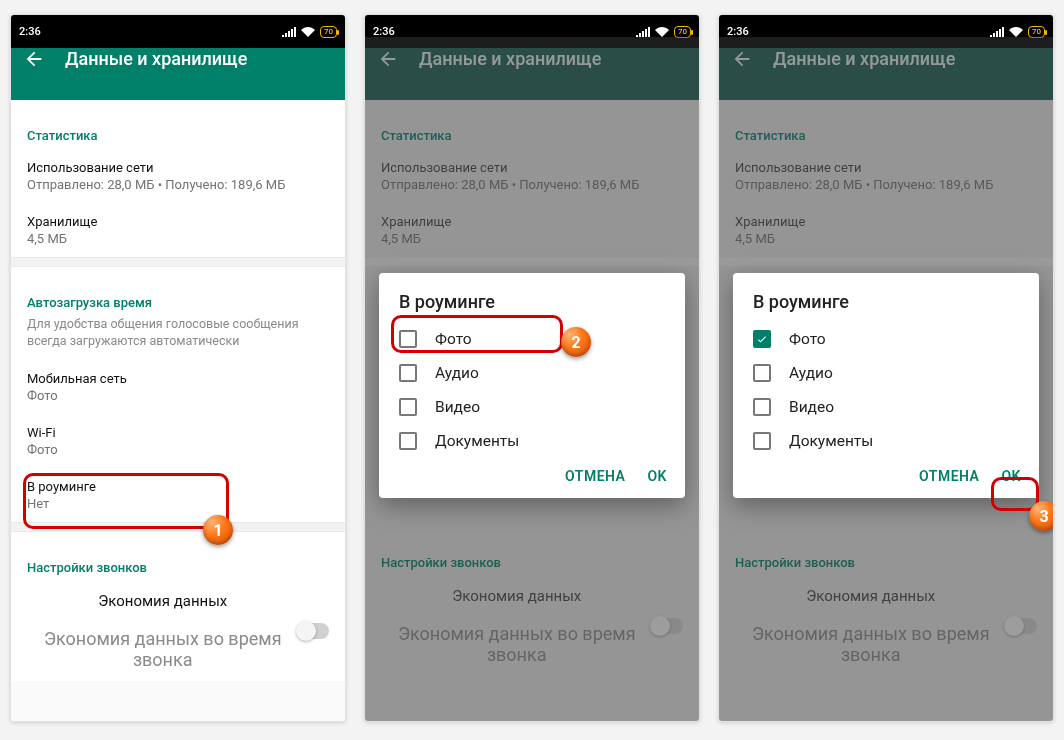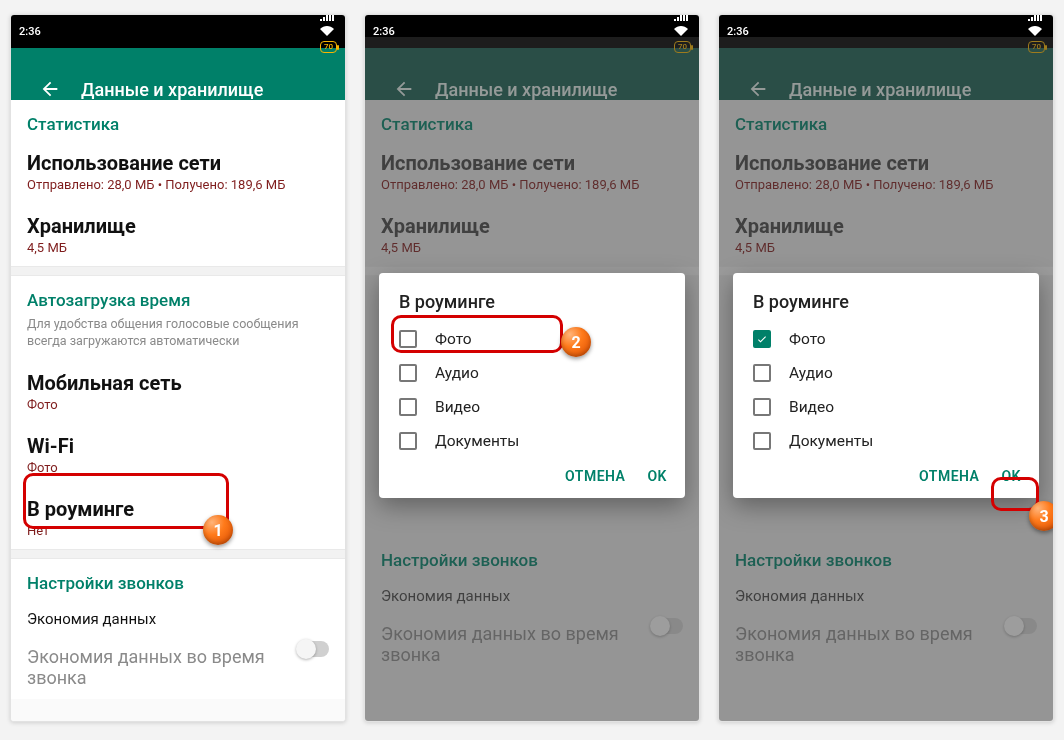--- a/index.html
+++ b/index.html
@@ -28,21 +28,21 @@
     height: 33px;
     background: #000;
     display: flex;
     align-items: center;
     justify-content: space-between;
     padding: 0 8px;
     color: #fff;
     font-size: 11px;
     font-weight: 500;
   }
-  .statusbar .right { display: flex; gap: 5px; flex-direction: column; }
+  .statusbar .right { display: flex; align-items: center; gap: 5px; }
   .sig-icon, .wifi-icon { display: inline-flex; }
   .battery {
     display: inline-flex;
     align-items: center;
     border: 1px solid #f7b500;
     border-radius: 4px;
     padding: 0 3px;
     font-size: 8px;
     color: #f7b500;
     height: 12px;
@@ -54,59 +54,59 @@
     position: absolute;
     right: -3px; top: 3px;
     width: 2px; height: 5px;
     background: #f7b500;
     border-radius: 1px;
   }
   .appbar {
     height: 52px;
     background: #008069;
     display: flex;
-    align-items: flex-end;
-    padding: 0 28px;
+    align-items: flex-start;
+    padding: 0 12px;
     gap: 20px;
     color: #fff;
   }
   .appbar .title { font-size: 18px; font-weight: 500; }
   .back-icon { cursor: pointer; display: inline-flex; }
   .dimmed .appbar { background: #1a5f51; }
 
   .content {
     position: relative;
     height: calc(100% - 74px);
     overflow: hidden;
     background: #fafafa;
   }
   .section-header {
     color: #008069;
-    font-size: 17px;
+    font-size: 13px;
     font-weight: 500;
-    padding: 14px 16px 6px;
+    padding: 28px 16px 6px;
     background: #fff;
   }
   .section-subtext {
     font-size: 12.5px;
     color: #8a8a8a;
     padding: 0 16px 10px;
     background: #fff;
     line-height: 1.35;
   }
   .setting-item {
     background: #fff;
     padding: 11px 16px;
   }
-  .setting-item .label { font-size: 20px; color: #111; font-weight: bold; }
-  .setting-item .sub { font-size: 13px; color: #7f1d1d; margin-top: 2px; }
+  .setting-item .label { font-size: 13px; color: #111; }
+  .setting-item .sub { font-size: 13px; color: #737373; margin-top: 2px; }
   .divider { height: 10px; background: #f2f2f2; border-top: 1px solid #e9e9e9; border-bottom: 1px solid #e9e9e9; }
   .toggle-row {
     display: flex; align-items: center; justify-content: space-between;
-    padding: 11px 16px; background: #fff;
+    padding: 11px 16px; background: #fff; text-align: center;
   }
   .toggle-row .tcol .label { font-size: 15px; color: #111; }
   .toggle-row .tcol .sub { font-size: 18px; color: #8a8a8a; margin-top: 18px; }
   .switch {
     width: 34px; height: 16px; background: #d0d0d0; border-radius: 10px; position: relative;
   }
   .switch::after {
     content: ""; position: absolute; left: -2px; top: -2px;
     width: 20px; height: 20px; background: #f5f5f5; border-radius: 50%;
     box-shadow: 0 1px 3px rgba(0,0,0,0.3);

